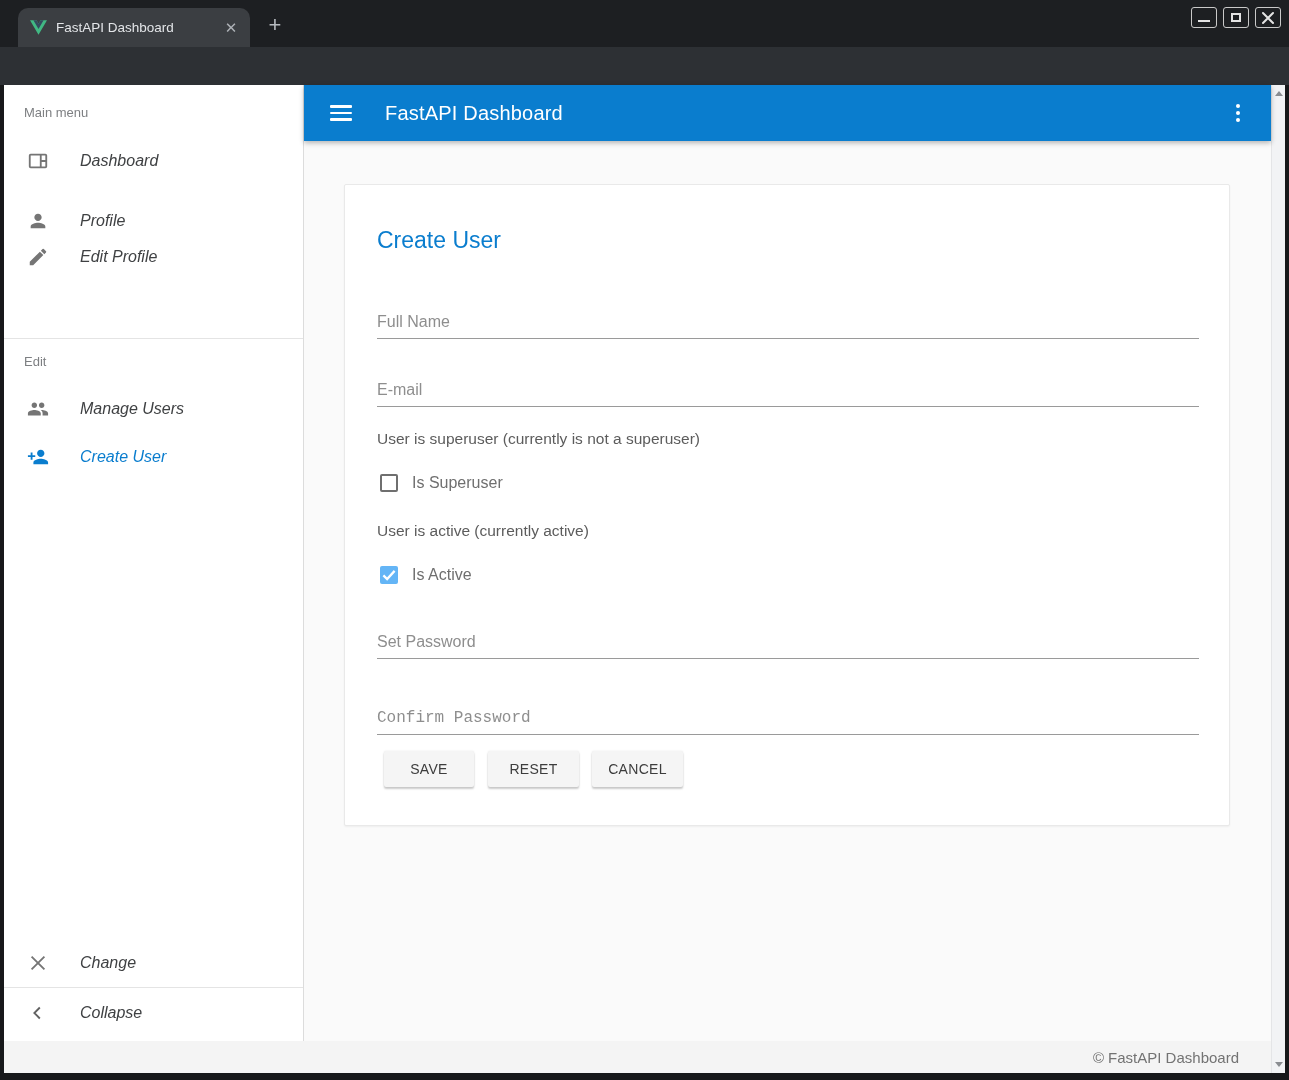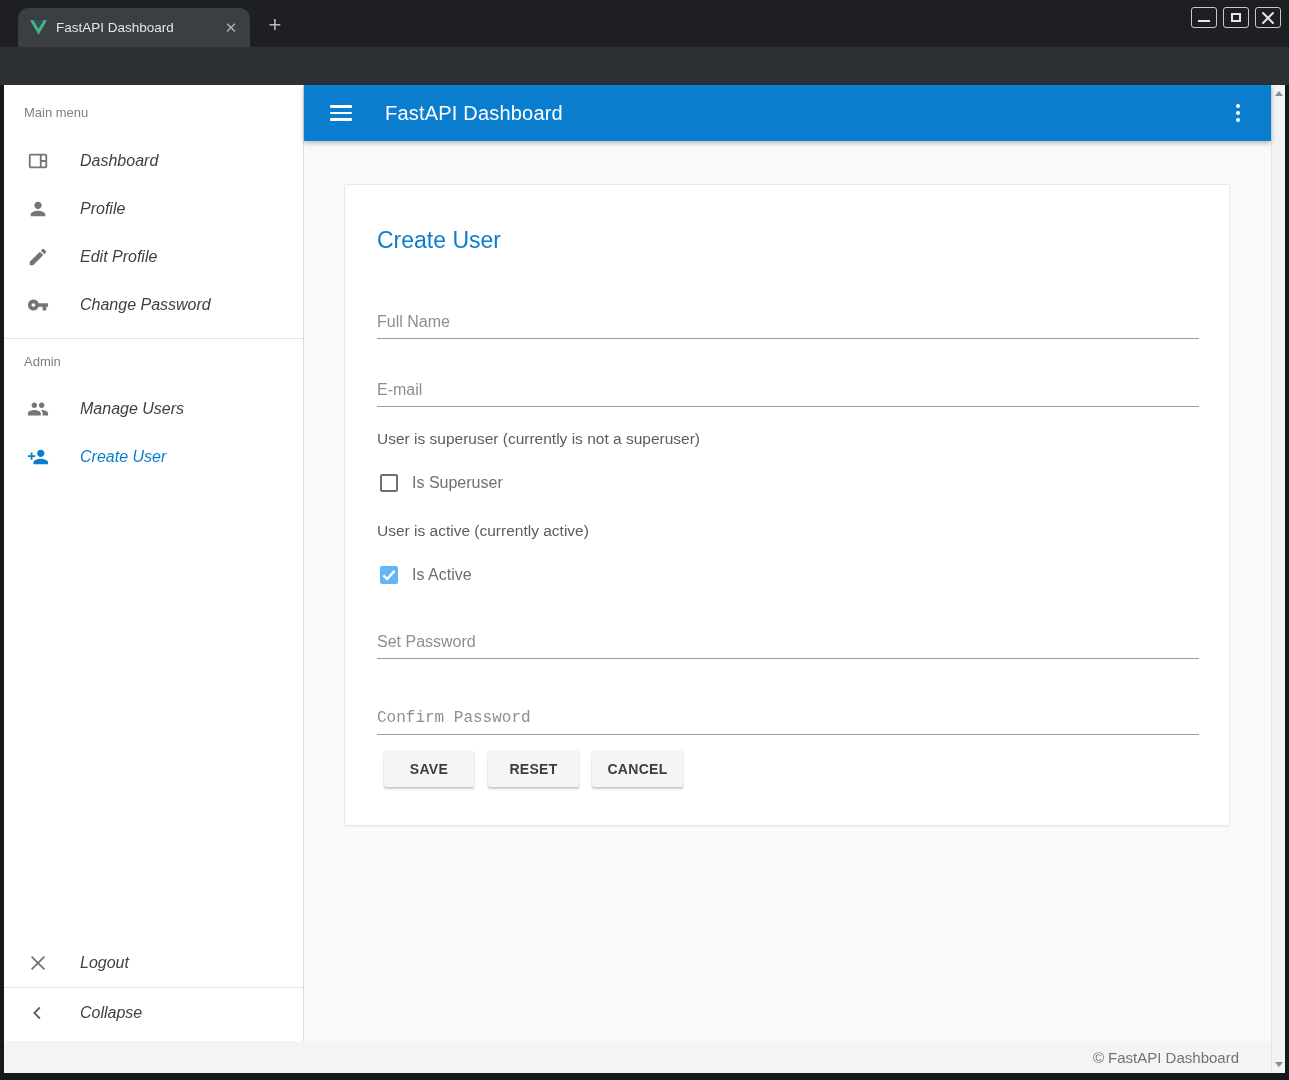--- a/index.html
+++ b/index.html
@@ -61,21 +61,21 @@
          border-radius:0; outline:none; }
   .fld::placeholder { color:#8e8e8e; opacity:1; }
   .note { position:absolute; left:32px; font-size:15.5px; color:#5c5c5c; }
   .cb-row { position:absolute; left:35px; height:20px; display:flex; align-items:center; cursor:pointer; }
   .cb-box { width:18px; height:18px; border:2px solid #6f6f6f; border-radius:2px; background:#fff; }
   .cb-box.checked { border:none; background:#64b5f6; }
   .cb-box svg { display:block; width:18px; height:18px; }
   .cb-lbl { margin-left:14px; font-size:16px; color:#6f6f6f; }
   .btn { position:absolute; top:566px; height:36px; background:#f5f5f5; border:none; border-radius:2px;
          box-shadow:0 2px 2px rgba(0,0,0,0.2), 0 0 2px rgba(0,0,0,0.1); font-family:"Liberation Sans",sans-serif;
-         font-size:14px; font-weight:700; color:#3d3d3d; letter-spacing:.3px; cursor:pointer; }
+         font-size:14px; font-weight:400; color:#3d3d3d; letter-spacing:.3px; cursor:pointer; }
 
   .footer { position:absolute; left:4px; top:1041px; width:1267px; height:32px; background:#f4f4f4;
             display:flex; align-items:center; justify-content:flex-end; padding-right:32px; }
   .footer-text { font-size:15px; color:#737373; }
 
   .scrollbar { position:absolute; left:1271px; top:85px; width:14px; height:988px; background:#f2f3f5;
                border-left:1px solid #e4e5e7; }
   .sb-arrow { position:absolute; left:3px; width:0; height:0; border-left:4px solid transparent; border-right:4px solid transparent; }
   .sb-up { top:6px; border-bottom:5px solid #8a8d91; }
   .sb-down { bottom:6px; border-top:5px solid #8a8d91; }
@@ -142,60 +142,54 @@
   <aside class="sidebar">
     <div class="side-section-label" style="top:20px">Main menu</div>
 
     <div class="side-item" style="top:52px">
       <svg class="ic" viewBox="0 0 24 24">
         <path fill="none" stroke="#757575" stroke-width="2" d="M4 5h16a1 1 0 0 1 1 1v12a1 1 0 0 1-1 1H4a1 1 0 0 1-1-1V6a1 1 0 0 1 1-1z"></path>
         <path stroke="#757575" stroke-width="2" d="M15 5v14M15 12h6"></path>
         </svg>
       <span class="lbl">Dashboard</span>
     </div>
-    <div class="side-item" style="top:100px">
+    <div class="side-item" style="top:112px">
       <svg class="ic" viewBox="0 0 24 24">
         <path fill="#757575" d="M12 12c2.21 0 4-1.79 4-4s-1.79-4-4-4-4 1.79-4 4 1.79 4 4 4zm0 2c-2.67 0-8 1.34-8 4v2h16v-2c0-2.66-5.33-4-8-4z"></path>
         </svg>
       <span class="lbl">Profile</span>
     </div>
     <div class="side-item" style="top:148px">
       <svg class="ic" viewBox="0 0 24 24">
         <path fill="#757575" d="M3 17.25V21h3.75L17.81 9.94l-3.75-3.75L3 17.25zM20.71 7.04c.39-.39.39-1.02 0-1.41l-2.34-2.34a.9959.9959 0 0 0-1.41 0l-1.83 1.83 3.75 3.75 1.83-1.83z"></path>
         </svg>
       <span class="lbl">Edit Profile</span>
     </div>
-    <div class="side-item" style="top:196px">
-      <svg class="ic" viewBox="0 0 24 24">
-        <path fill="#757575" d="M12.65 10A5.99 5.99 0 0 0 7 6c-3.31 0-6 2.69-6 6s2.69 6 6 6a5.99 5.99 0 0 0 5.65-4H17v4h4v-4h2v-4H12.65zM7 14c-1.1 0-2-.9-2-2s.9-2 2-2 2 .9 2 2-.9 2-2 2z"></path>
-        </svg>
-      <span class="lbl">Change Password</span>
-    </div>
 
     <div class="side-div" style="top:253px"></div>
-    <div class="side-section-label" style="top:269px">Admin</div>
+    <div class="side-section-label" style="top:269px">Edit</div>
 
     <div class="side-item" style="top:300px">
       <svg class="ic" viewBox="0 0 24 24">
         <path fill="#757575" d="M16 11c1.66 0 2.99-1.34 2.99-3S17.66 5 16 5c-1.66 0-3 1.34-3 3s1.34 3 3 3zm-8 0c1.66 0 2.99-1.34 2.99-3S9.66 5 8 5C6.34 5 5 6.34 5 8s1.34 3 3 3zm0 2c-2.33 0-7 1.17-7 3.5V19h14v-2.5c0-2.33-4.67-3.5-7-3.5zm8 0c-.29 0-.62.02-.97.05 1.16.84 1.97 1.97 1.97 3.45V19h6v-2.5c0-2.33-4.67-3.5-7-3.5z"></path>
         </svg>
       <span class="lbl">Manage Users</span>
     </div>
     <div class="side-item active" style="top:348px">
       <svg class="ic" viewBox="0 0 24 24">
         <path fill="#0a7dce" d="M15 12c2.21 0 4-1.79 4-4s-1.79-4-4-4-4 1.79-4 4 1.79 4 4 4zm-9-2V7H4v3H1v2h3v3h2v-3h3v-2H6zm9 4c-2.67 0-8 1.34-8 4v2h16v-2c0-2.66-5.33-4-8-4z"></path>
         </svg>
       <span class="lbl">Create User</span>
     </div>
 
     <div class="side-item" style="top:854px">
       <svg class="ic" viewBox="0 0 24 24">
         <path fill="none" stroke="#757575" stroke-width="2" d="M5 5l14 14M19 5L5 19"></path>
         </svg>
-      <span class="lbl">Logout</span>
+      <span class="lbl">Change</span>
     </div>
     <div class="side-div" style="top:902px"></div>
     <div class="side-item" style="top:904px">
       <svg class="ic" viewBox="0 0 24 24">
         <path fill="none" stroke="#616161" stroke-width="2" d="M14 6l-6 6 6 6"></path>
         </svg>
       <span class="lbl">Collapse</span>
     </div>
   </aside>
 

